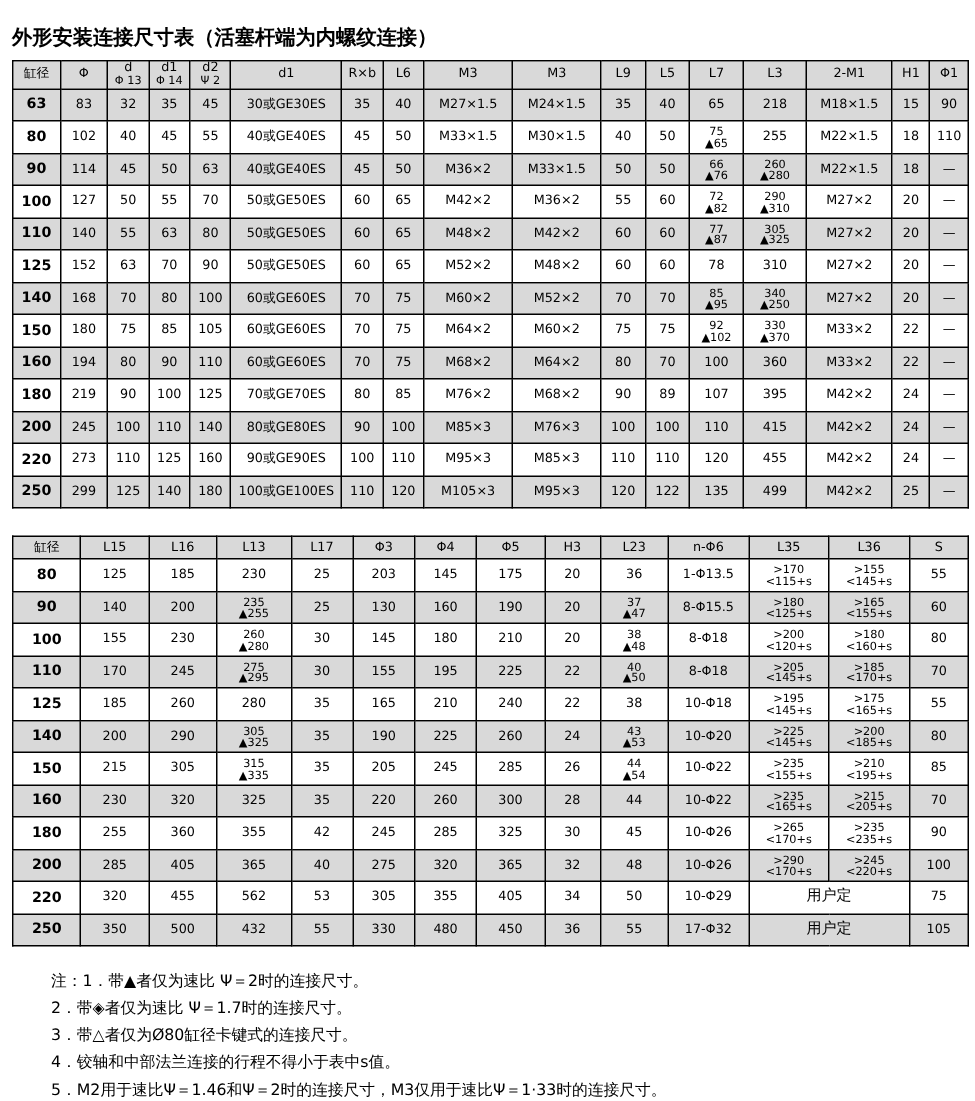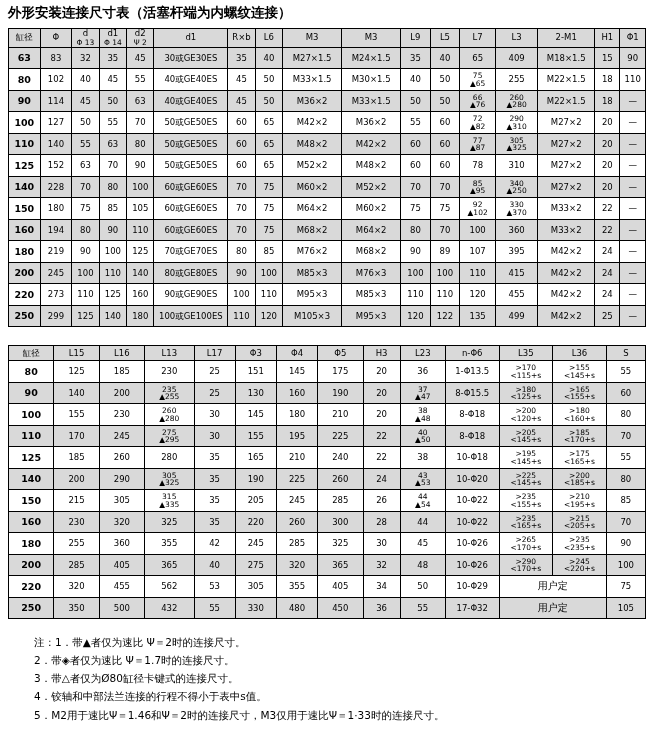--- a/index.html
+++ b/index.html
@@ -3,21 +3,21 @@
 <meta charset="utf-8">
 <style>
   html,body{margin:0;padding:0;}
   body{
     width:650px;height:734px;
     background:#ffffff;
     font-family:"DejaVu Sans","Liberation Sans",sans-serif;
     color:#000;
     -webkit-font-smoothing:none;
   }
-  .page{position:relative;width:650px;height:734px;box-sizing:border-box;padding:2px 6px 0 6px;}
+  .page{position:relative;width:650px;height:734px;box-sizing:border-box;padding:14px 6px 0 6px;}
   .title{
     font-size:13.5px;
     font-weight:bold;
     margin:2px 0 6px 2px;
     letter-spacing:0px;
   }
   table{
     border-collapse:collapse;
     table-layout:fixed;
     width:638px;
@@ -110,21 +110,21 @@
           <td>35</td>
           <td>45</td>
           <td>30或GE30ES</td>
           <td>35</td>
           <td>40</td>
           <td>M27×1.5</td>
           <td>M24×1.5</td>
           <td>35</td>
           <td>40</td>
           <td>65</td>
-          <td>409</td>
+          <td>218</td>
           <td>M18×1.5</td>
           <td>15</td>
           <td>90</td>
         </tr>
         <tr>
           <td class="c1">80</td>
           <td>102</td>
           <td>40</td>
           <td>45</td>
           <td>55</td>
@@ -247,21 +247,21 @@
           <td>60</td>
           <td>60</td>
           <td>78</td>
           <td>310</td>
           <td>M27×2</td>
           <td>20</td>
           <td>—</td>
         </tr>
         <tr class="grey">
           <td class="c1">140</td>
-          <td>228</td>
+          <td>168</td>
           <td>70</td>
           <td>80</td>
           <td>100</td>
           <td>60或GE60ES</td>
           <td>70</td>
           <td>75</td>
           <td>M60×2</td>
           <td>M52×2</td>
           <td>70</td>
           <td>70</td>
@@ -443,21 +443,21 @@
           <td>L35</td>
           <td>L36</td>
           <td>S</td>
         </tr>
         <tr>
           <td class="c1">80</td>
           <td>125</td>
           <td>185</td>
           <td>230</td>
           <td>25</td>
-          <td>151</td>
+          <td>203</td>
           <td>145</td>
           <td>175</td>
           <td>20</td>
           <td>36</td>
           <td>1-Φ13.5</td>
           <td>
             <span class="stack">
               <span>&gt;170</span>
               <span>&lt;115+s</span>
             </span>

